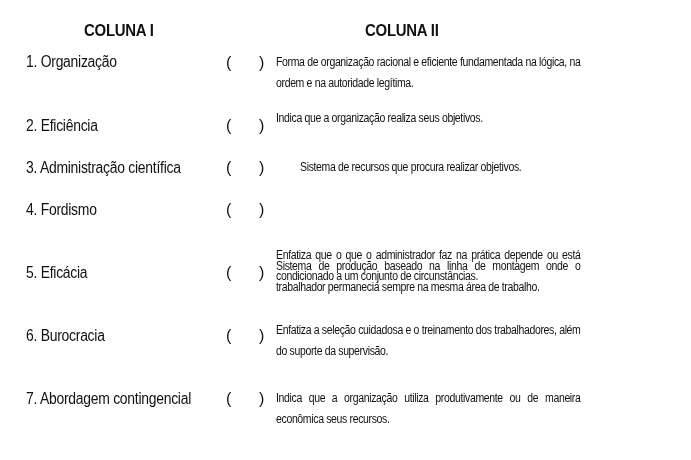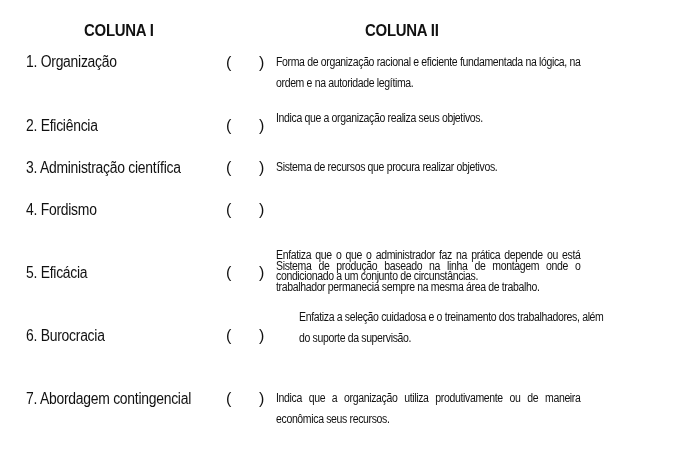--- a/index.html
+++ b/index.html
@@ -28,34 +28,34 @@
   <div class="desc" style="top:52px;"><span class="desc-inner">Forma de organização racional e eficiente fundamentada na lógica, na ordem e na autoridade legítima.</span></div>
 
   <div class="left-item" style="top:117px;">2. Eficiência</div>
   <div class="paren-open" style="top:117px;">(</div>
   <div class="paren-close" style="top:117px;">)</div>
   <div class="desc" style="top:108px;"><span class="desc-inner">Indica que a organização realiza seus objetivos.</span></div>
 
   <div class="left-item" style="top:159px;">3. Administração científica</div>
   <div class="paren-open" style="top:159px;">(</div>
   <div class="paren-close" style="top:159px;">)</div>
-  <div class="desc" style="top:157px;"><span class="desc-inner">Sistema de recursos que procura realizar objetivos.</span></div>
+  <div class="desc" style="top:157px;margin-left:24px;"><span class="desc-inner">Sistema de recursos que procura realizar objetivos.</span></div>
 
   <div class="left-item" style="top:201px;">4. Fordismo</div>
   <div class="paren-open" style="top:201px;">(</div>
   <div class="paren-close" style="top:201px;">)</div>
   <div class="desc" style="top:199px;margin-top:46px;"><span class="desc-inner">Enfatiza que o que o administrador faz na prática depende ou está condicionado a um conjunto de circunstâncias.</span></div>
 
   <div class="left-item" style="top:264px;">5. Eficácia</div>
   <div class="paren-open" style="top:264px;">(</div>
   <div class="paren-close" style="top:264px;">)</div>
   <div class="desc" style="top:256px;"><span class="desc-inner">Sistema de produção baseado na linha de montagem onde o trabalhador permanecia sempre na mesma área de trabalho.</span></div>
 
   <div class="left-item" style="top:327px;">6. Burocracia</div>
   <div class="paren-open" style="top:327px;">(</div>
   <div class="paren-close" style="top:327px;">)</div>
-  <div class="desc" style="top:307px;margin-left:23px;"><span class="desc-inner">Enfatiza a seleção cuidadosa e o treinamento dos trabalhadores, além do suporte da supervisão.</span></div>
+  <div class="desc" style="top:320px;"><span class="desc-inner">Enfatiza a seleção cuidadosa e o treinamento dos trabalhadores, além do suporte da supervisão.</span></div>
 
   <div class="left-item" style="top:390px;">7. Abordagem contingencial</div>
   <div class="paren-open" style="top:390px;">(</div>
   <div class="paren-close" style="top:390px;">)</div>
   <div class="desc" style="top:388px;"><span class="desc-inner">Indica que a organização utiliza produtivamente ou de maneira econômica seus recursos.</span></div>
 </div>
 
 </body></html>

